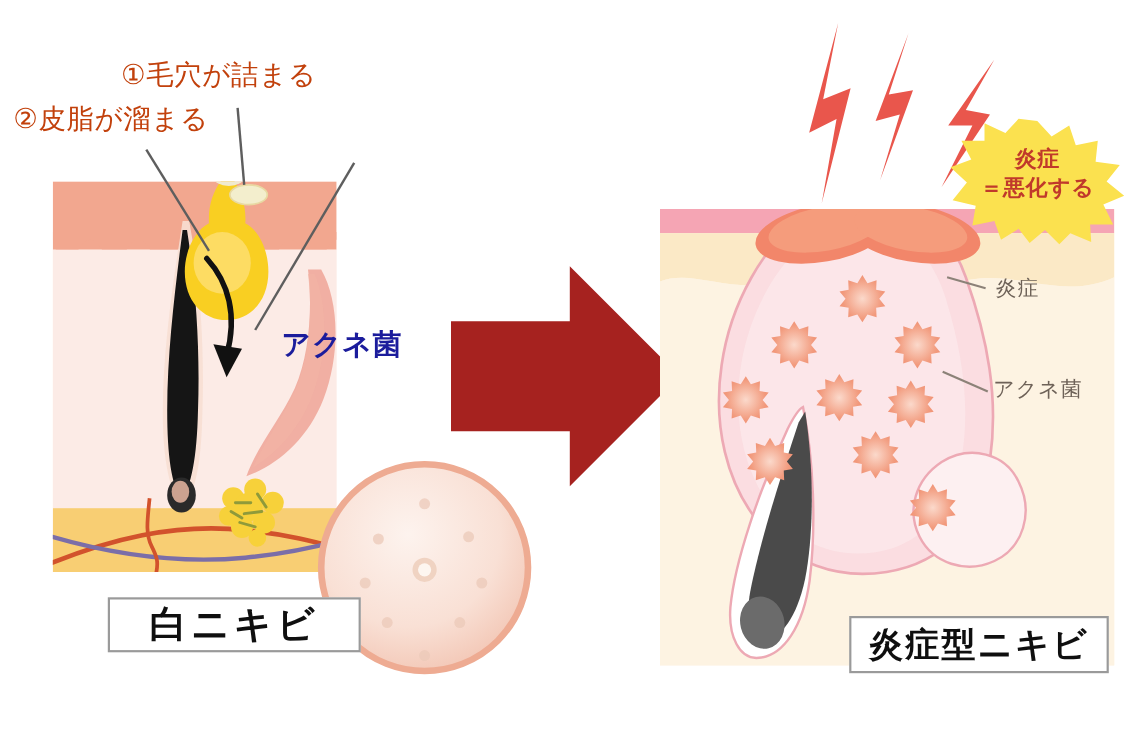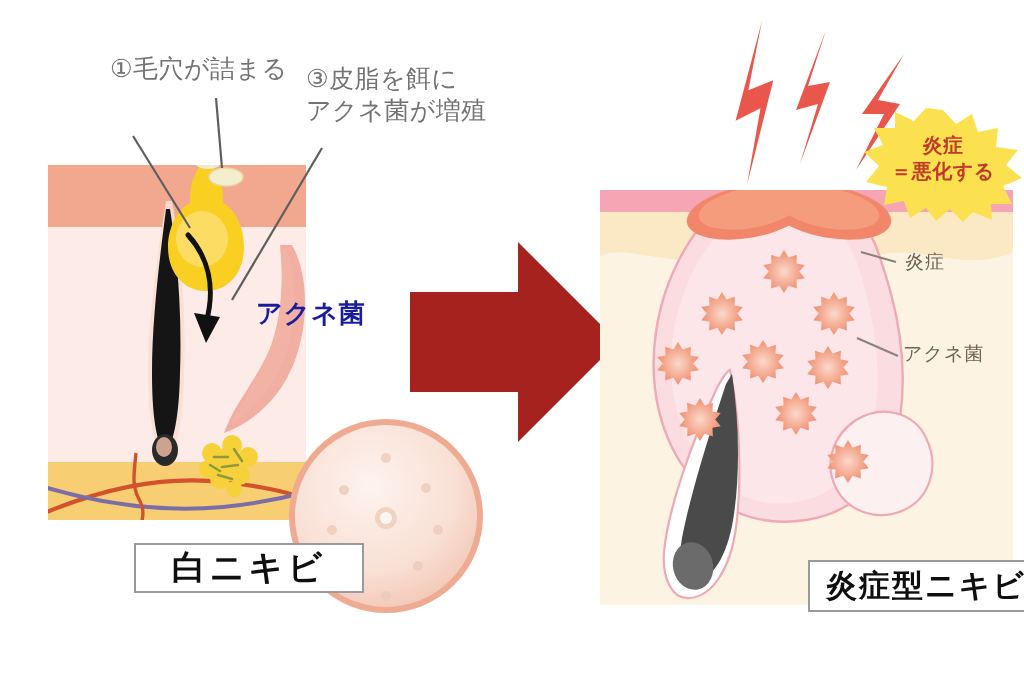--- a/index.html
+++ b/index.html
@@ -8,36 +8,35 @@
     background:#ffffff;
     font-family:"Liberation Sans","DejaVu Sans",sans-serif;
     overflow:hidden;
     position:relative;
   }
   .stage{position:absolute;left:0;top:0;width:1024px;height:683px;}
   .abs{position:absolute;}
 
   
   .callout{
-    font-size:25px;line-height:1.28;color:#737373;
+    font-size:25px;line-height:1.28;color:#c2410c;
     white-space:pre-line;letter-spacing:.5px;
   }
   .acne-blue{
     font-size:26px;font-weight:bold;color:#1b1c9c;
     letter-spacing:1px;
   }
   .gray-label{
     font-size:19px;color:#6e6258;letter-spacing:1px;
   }
   .boxlabel{
     border:2px solid #9a9a9a;background:#ffffff;
     display:flex;align-items:center;justify-content:center;
     font-size:34px;font-weight:bold;color:#0f0f0f;letter-spacing:4px;
     box-sizing:border-box;
-    margin-left:36px;
   }
   .burst-text{
     font-size:20px;font-weight:bold;color:#c0392b;
     line-height:1.3;text-align:center;letter-spacing:.5px;
     white-space:pre-line;
   }
 
   
   #left-skin{left:48px;top:165px;width:258px;height:355px;overflow:hidden;background:#fdf0ea;}
   .epidermis{position:absolute;left:0;top:0;width:100%;height:62px;background:#f2a78f;}
@@ -158,22 +157,21 @@
 
   <svg class="abs" style="left:0;top:0;width:1024px;height:683px;pointer-events:none;">
     <g stroke="#5e5e5e" stroke-width="2.2" fill="none">
       <line x1="216" y1="98" x2="222" y2="168"></line>
       <line x1="133" y1="136" x2="190" y2="228"></line>
       <line x1="322" y1="148" x2="232" y2="300"></line>
     </g>
   </svg>
 
   <div class="abs callout" style="left:110px;top:52px;">①毛穴が詰まる</div>
-  <div class="abs callout" style="left:306px;top:62px;">③皮脂を餌に
-アクネ菌が増殖</div>
+  <div class="abs callout" style="left:12px;top:92px;">②皮脂が溜まる</div>
 
   <div class="abs acne-blue" style="left:256px;top:296px;">アクネ菌</div>
 
   <div class="abs boxlabel" style="left:98px;top:543px;width:230px;height:50px;">白ニキビ</div>
 
   <svg class="abs" style="left:406px;top:242px;width:216px;height:210px;">
     <path d="M4,50 L112,50 L112,0 L212,100 L112,200 L112,150 L4,150 Z" fill="#a6221f"></path>
   </svg>
 
   <div class="abs" id="right-skin">

